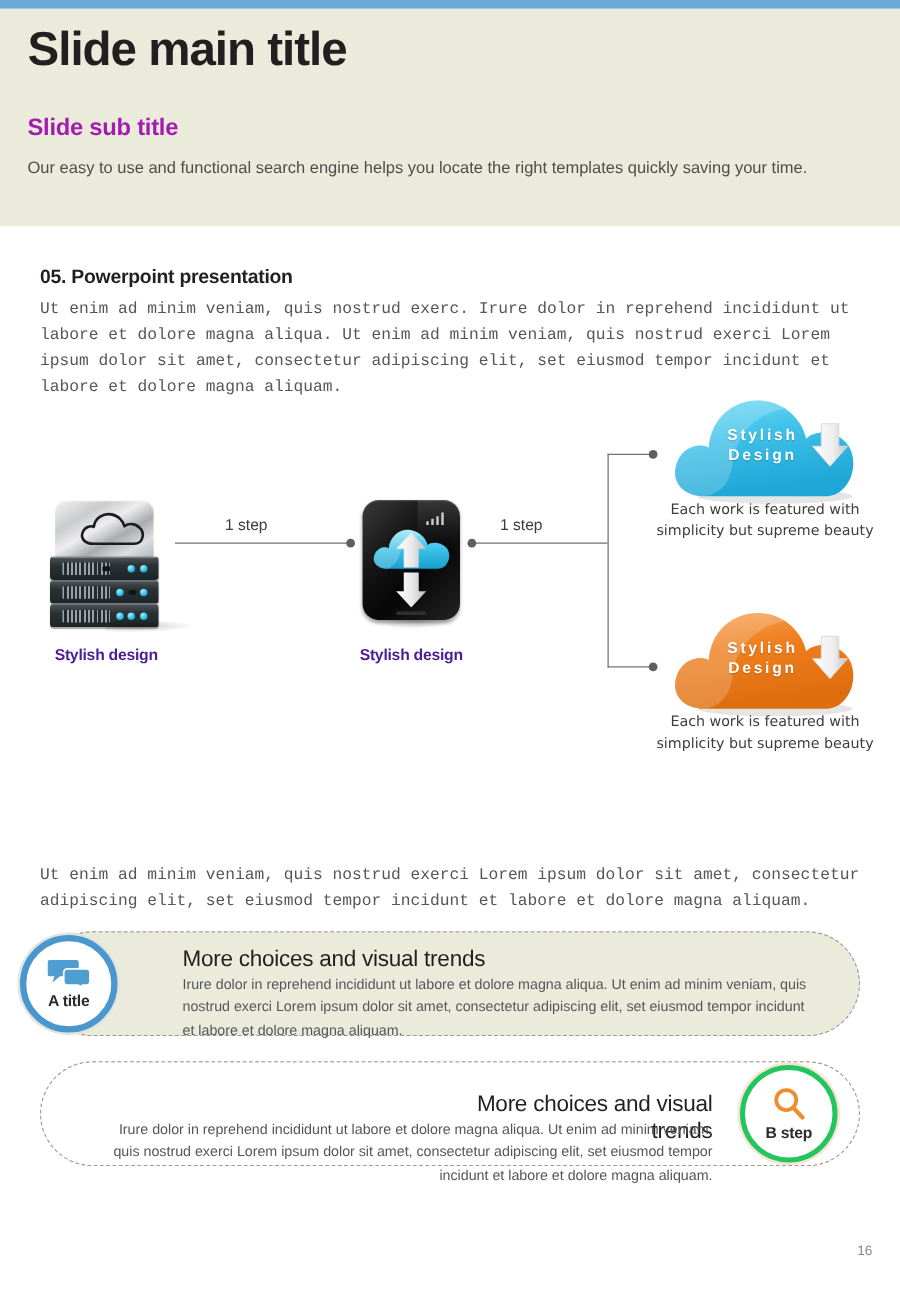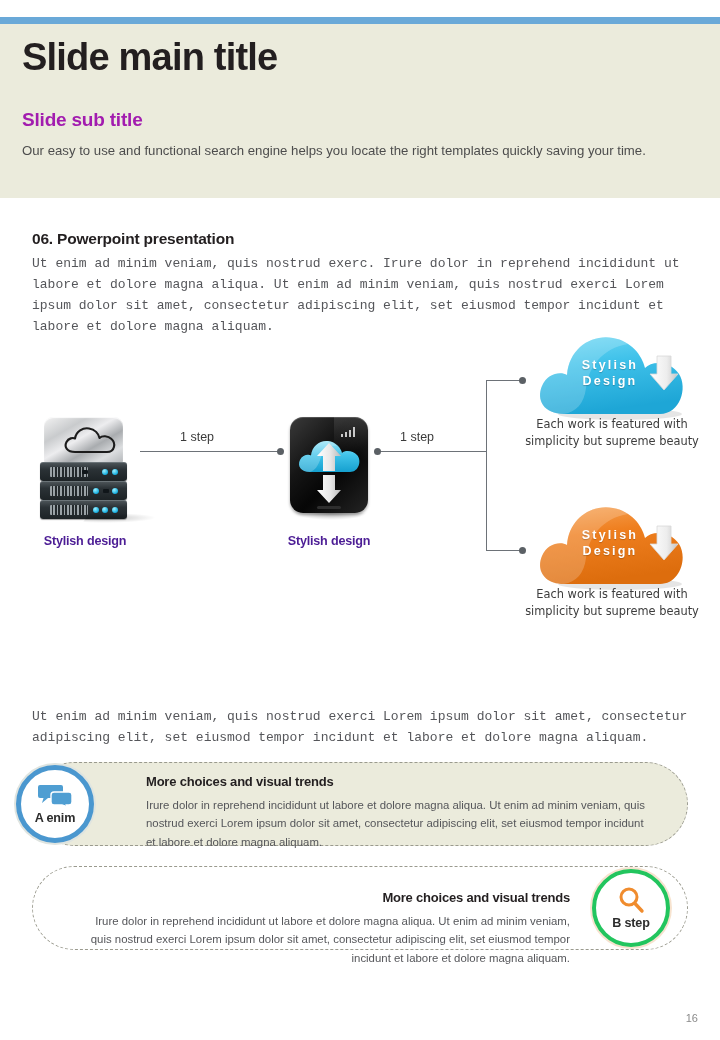--- a/index.html
+++ b/index.html
@@ -1,21 +1,21 @@
 <!DOCTYPE html>
 <html><head>
 <meta charset="utf-8">
 <style>
   html,body{margin:0;padding:0;}
   body{
     width:720px;height:1040px;background:#ffffff;
     font-family:"Liberation Sans",sans-serif;
     color:#3b3b3b;overflow:hidden;position:relative;
   }
-  .slide{position:relative;width:720px;height:767px;margin-top:17px;}
+  .slide{position:relative;width:720px;height:767px;}
 
   
   .topbar{position:absolute;left:0;top:0;width:720px;height:7px;background:#6aa9d8;}
   .header{position:absolute;left:0;top:7px;width:720px;height:174px;background:#ebebdc;}
   .main-title{
     position:absolute;left:22px;top:14px;
     font-size:38px;font-weight:bold;color:#231f20;
     letter-spacing:-0.8px;line-height:1;
   }
   .sub-title{
@@ -138,21 +138,21 @@
     background:#ffffff;box-sizing:border-box;
   }
   .badge.blue{border:5px solid #4a97cf;box-shadow:0 0 0 2px #dfe4e0;}
   .badge.orange{border:4px solid #22c55e;box-shadow:0 0 0 2px #f7e3cf;}
   .badge-label{
     position:absolute;left:0;right:0;bottom:13px;text-align:center;
     font-size:12.6px;font-weight:bold;color:#2c2c2c;letter-spacing:-0.2px;
   }
   .badge-ico{position:absolute;left:0;right:0;top:13px;display:flex;justify-content:center;}
 
-  .step-head{position:absolute;font-size:13px;font-weight:bold;color:#231f20;letter-spacing:-0.2px;}
+  .step-head{position:absolute;font-size:18px;font-weight:normal;color:#231f20;letter-spacing:-0.2px;}
   .step-body{position:absolute;font-size:11.4px;color:#55565a;line-height:1.62;}
 
   #rowA{top:745px;}
   #rowB{top:849px;}
   #badgeA{left:16px;top:748px;}
   #badgeB{left:592px;top:852px;}
   #headA{left:146px;top:757px;}
   #bodyA{left:146px;top:779px;width:500px;}
   #headB{left:352px;top:873px;width:218px;text-align:right;}
   #bodyB{left:80px;top:895px;width:490px;text-align:right;}
@@ -165,21 +165,21 @@
 <div class="slide">
 
   <div class="topbar"></div>
 
   <div class="header">
     <div class="main-title">Slide main title</div>
     <div class="sub-title">Slide sub title</div>
     <div class="header-desc">Our easy to use and functional search engine helps you locate the right templates quickly saving your time.</div>
   </div>
 
-  <div class="sec-title" id="sec1-title">06. Powerpoint presentation</div>
+  <div class="sec-title" id="sec1-title">05. Powerpoint presentation</div>
   <div class="sec-body" id="sec1-body">Ut enim ad minim veniam, quis nostrud exerc. Irure dolor in reprehend incididunt ut labore et dolore magna aliqua. Ut enim ad minim veniam, quis nostrud exerci  Lorem ipsum dolor sit amet, consectetur adipiscing elit, set eiusmod tempor incidunt et labore et dolore magna aliquam.</div>
 
   <div class="diagram">
 
     <div class="server">
       <div class="srv-top">
         <div class="srv-cloud">
           <svg width="58" height="28" viewBox="0 0 58 28">
             <path d="M13 26 C5 26 2 21 4.5 16 C6.5 12 11 11.5 13 12.5 C14 5 21 1.5 27 2.5 C33 3.4 36.5 8 37.5 12 C40 9.5 46 9.5 49.5 13 C54 17 53 26 45 26 Z" fill="none" stroke="#1c1c1c" stroke-width="2.1" stroke-linejoin="round"></path>
           </svg>
@@ -320,21 +320,21 @@
   <div class="steprow" id="rowA">
     <div class="pill filled"></div>
   </div>
   <div class="badge blue" id="badgeA">
     <div class="badge-ico">
       <svg width="34" height="24" viewBox="0 0 34 24">
         <path d="M2 2 H23 A2 2 0 0 1 25 4 V13 A2 2 0 0 1 23 15 H10 L4 20 L5.5 15 H2 A2 2 0 0 1 0 13 V4 A2 2 0 0 1 2 2 Z" fill="#4f9ed2"></path>
         <path d="M16 9 H31 A3 3 0 0 1 34 12 V19 A3 3 0 0 1 31 22 H28.5 L30 24 L24 22 H16 A3 3 0 0 1 13 19 V12 A3 3 0 0 1 16 9 Z" fill="#4f9ed2" stroke="#ffffff" stroke-width="1.4"></path>
       </svg>
     </div>
-    <div class="badge-label">A enim</div>
+    <div class="badge-label">A title</div>
   </div>
   <div class="step-head" id="headA">More choices and visual trends</div>
   <div class="step-body" id="bodyA">Irure dolor in reprehend incididunt ut labore et dolore magna aliqua. Ut enim ad minim veniam, quis nostrud exerci  Lorem ipsum dolor sit amet, consectetur adipiscing elit, set eiusmod tempor incidunt et labore et dolore magna aliquam.</div>
 
   <div class="steprow" id="rowB">
     <div class="pill plain"></div>
   </div>
   <div class="badge orange" id="badgeB">
     <div class="badge-ico">
       <svg width="28" height="28" viewBox="0 0 28 28">

